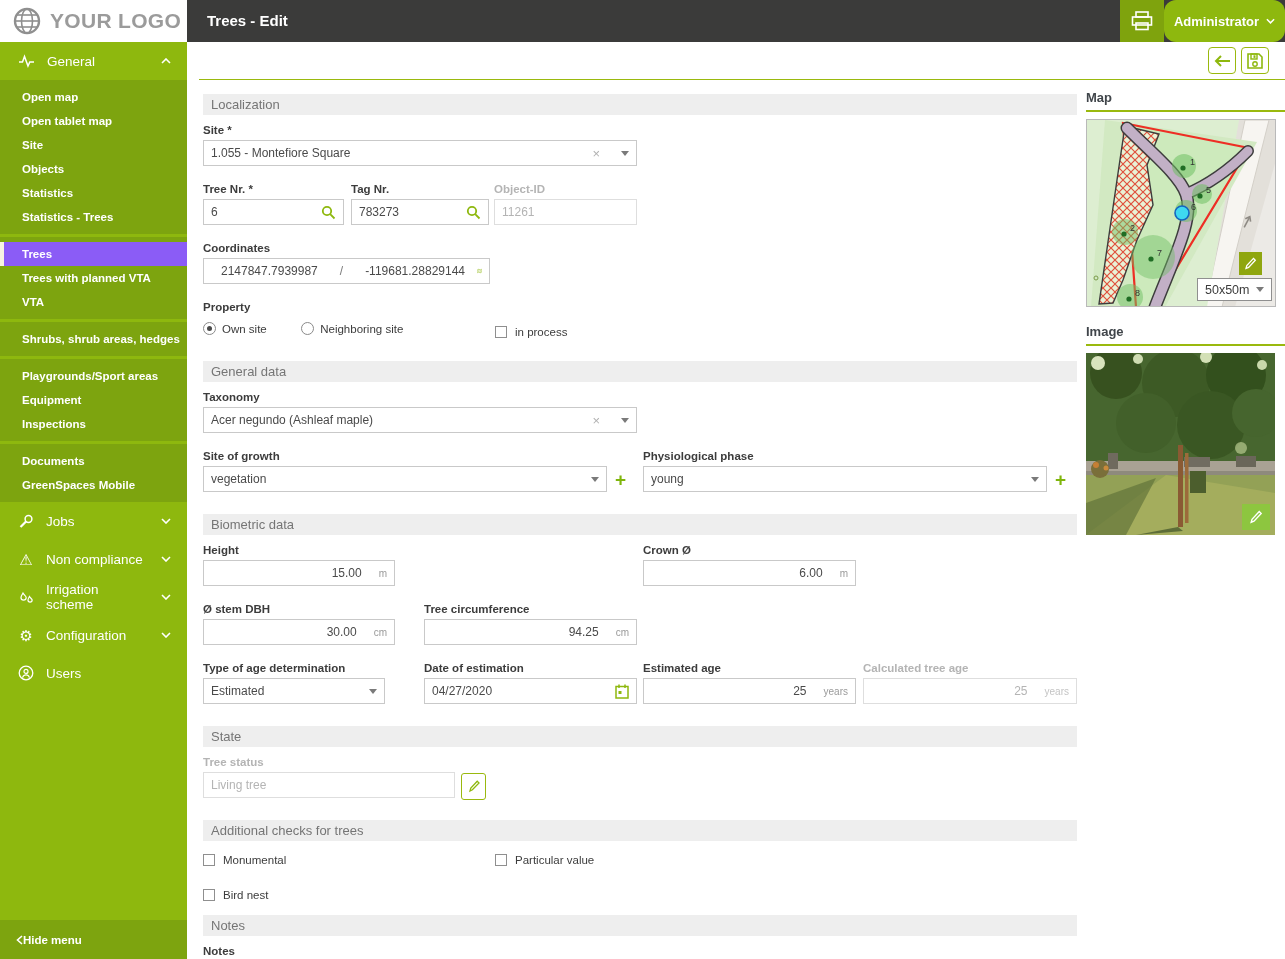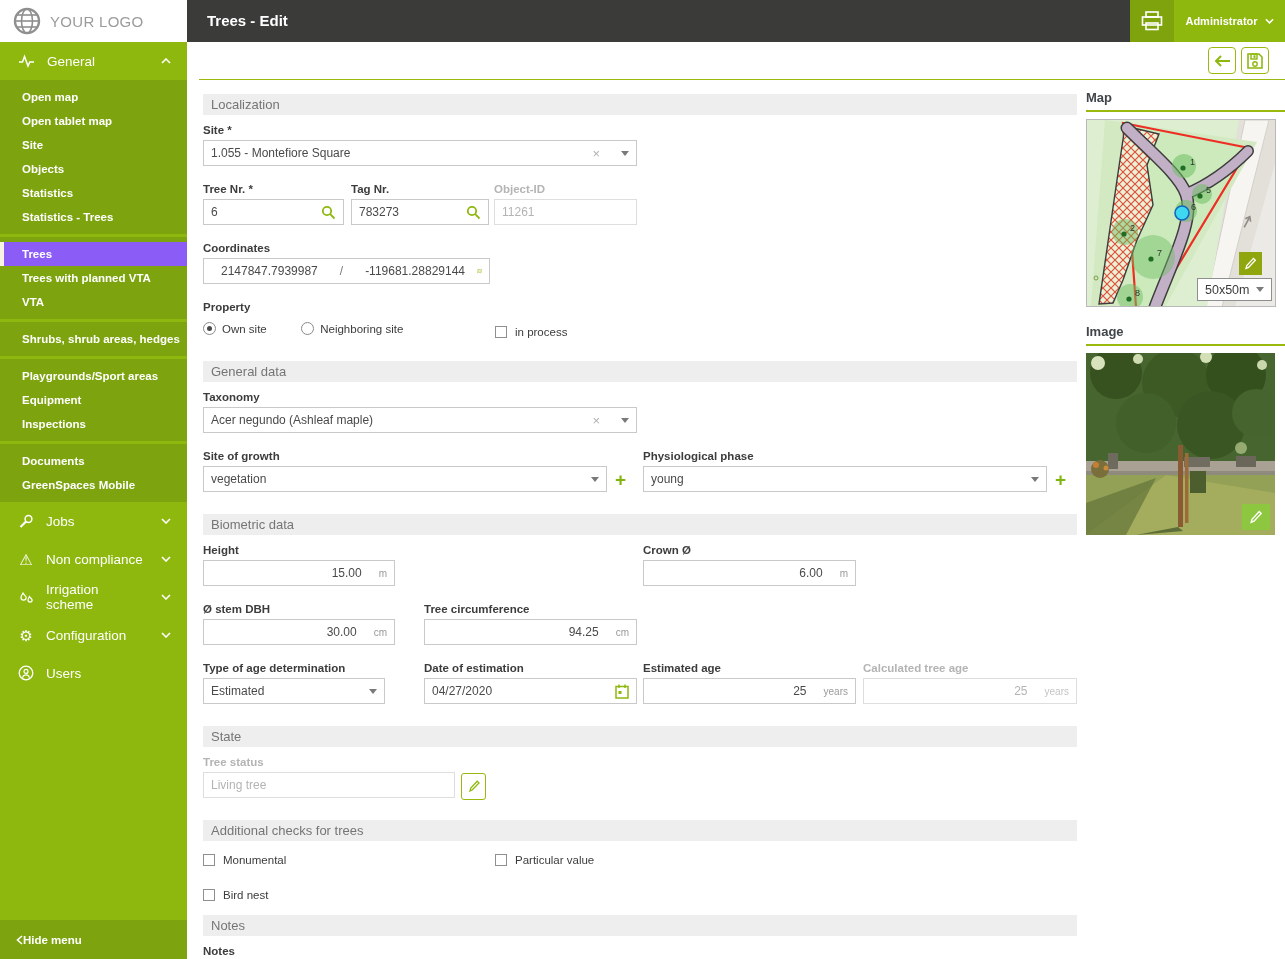--- a/index.html
+++ b/index.html
@@ -7,40 +7,40 @@
   body {
     width:1285px; height:959px; overflow:hidden; background:#fff;
     font-family:"Liberation Sans", sans-serif; -webkit-font-smoothing:antialiased;
   }
   .app { position:relative; width:1285px; height:959px; }
 
   
   .sidebar { position:absolute; left:0; top:0; width:187px; height:959px;
     background:#8eb80e; display:flex; flex-direction:column; }
   .logo { height:42px; background:#fff; display:flex; align-items:center; padding-left:12px; gap:8px; flex:0 0 auto;}
-  .logo-text { color:#9b9b9b; font-weight:normal; font-size:15px; letter-spacing:.3px; }
+  .logo-text { color:#9b9b9b; font-weight:bold; font-size:21px; letter-spacing:.3px; }
   .side-section { height:38px; flex:0 0 auto; display:flex; align-items:center; padding:0 16px 0 18px;
     color:#fff; font-weight:normal; font-size:13.5px; gap:12px; cursor:pointer;}
   .side-section .chev { margin-left:auto; }
   .submenu-wrap { background:#8eb80e; }
   .submenu { background:#7da40f; padding:5px 0; margin-bottom:3px; }
   .sm-item { height:24px; line-height:24px; padding-left:22px; color:#fff;
     font-size:11.5px; font-weight:600; cursor:pointer; white-space:nowrap;}
   .sm-item.selected { background:#8b5cf6; border-left:4px solid #f7f3e2; padding-left:18px; }
   .hide-menu { margin-top:auto; flex:0 0 auto; height:39px; background:#7da40f; display:flex;
     align-items:center; padding-left:16px; color:#fff; font-size:11.5px; font-weight:700; cursor:pointer;}
   .uni-icon { font-size:15px; line-height:1; color:#fff; width:16px; text-align:center; }
 
   
   .topbar { position:absolute; left:187px; top:0; width:1098px; height:42px; background:#3b3b3a; display:flex; }
   .tb-title { color:#fff; font-weight:bold; font-size:15px; line-height:42px; padding-left:20px; }
   .tb-right { margin-left:auto; display:flex; }
   .printer-tile { width:44px; height:42px; background:#7fa30d; display:flex; align-items:center; justify-content:center; cursor:pointer;}
-  .admin-tile { width:111px; height:42px; background:#8eb80e; color:#fff; font-weight:bold; font-size:11px;
-    display:flex; align-items:center; justify-content:center; gap:7px; cursor:pointer;}
+  .admin-tile { width:121px; height:42px; background:#8eb80e; color:#fff; font-weight:bold; font-size:13px;
+    display:flex; align-items:center; justify-content:center; gap:7px; cursor:pointer;border-radius:12px;}
 
   
   .content { position:absolute; left:187px; top:42px; width:1098px; height:917px; background:#fff; overflow:hidden;}
   .toolbar { height:38px; position:relative; margin-left:12px; border-bottom:1.5px solid #9ab90e; }
   .tool-btns { position:absolute; right:16px; top:5px; display:flex; gap:5px; }
   .btn-icon { width:28px; height:27px; border:1.5px solid #9ab90e; border-radius:4px; background:#fff;
     display:flex; align-items:center; justify-content:center; cursor:pointer; }
 
   .page { display:flex; padding:10px 0 0 16px; }
   .form-col { width:874px; flex:0 0 auto; }

